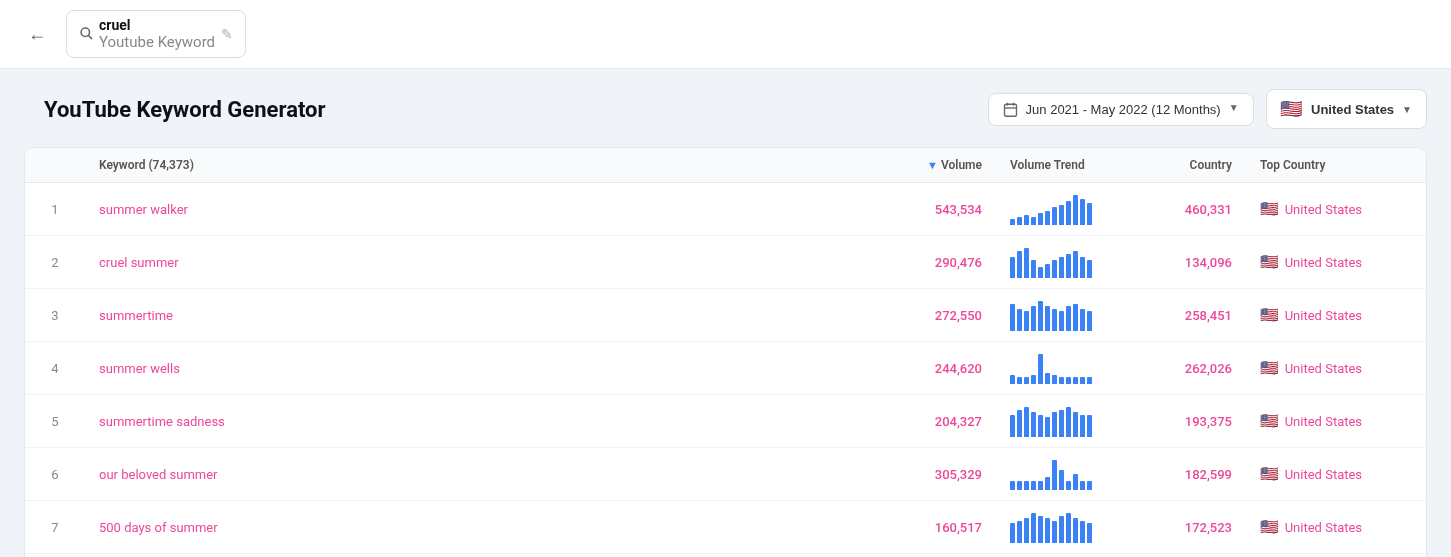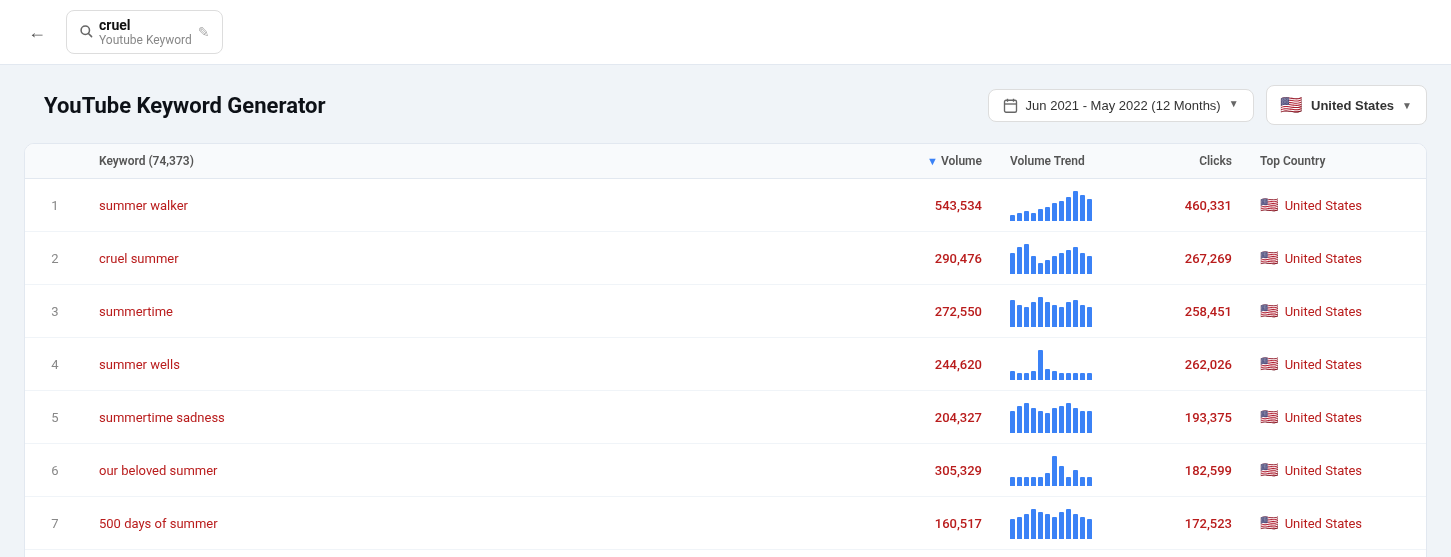--- a/index.html
+++ b/index.html
@@ -35,21 +35,21 @@
       border-radius: 8px;
       padding: 6px 12px;
     }
     .search-badge .search-icon-svg { color: #666; }
     .search-badge .keyword-text {
       font-weight: 700;
       font-size: 14px;
       color: #111;
     }
     .search-badge .keyword-sub {
-      font-size: 12px;
+      font-size: 15px;
       color: #888;
     }
     .search-badge .edit-icon {
       color: #aaa;
       font-size: 14px;
       cursor: pointer;
     }
     .main-content {
       padding: 20px 24px 0;
     }
@@ -125,21 +125,21 @@
     thead th.trend-col { width: 140px; }
     thead th.clicks-col { width: 110px; text-align: right; }
     thead th.country-col { width: 180px; }
     tbody tr {
       border-bottom: 1px solid #f0f4f8;
       background: #fff;
     }
     tbody td {
       padding: 10px 14px;
       font-size: 13px;
-      color: #b91c1c;
+      color: #ec4899;
     }
     tbody td.number-cell {
       text-align: center;
       color: #888;
       font-size: 13px;
     }
     tbody td.volume-cell {
       text-align: right;
       font-weight: 500;
     }
@@ -213,21 +213,21 @@
   <div class="table-container">
     <table>
       <thead>
         <tr>
           <th class="number-col"></th>
           <th class="keyword-col">Keyword (74,373)</th>
           <th class="volume-col">
             <span class="sort-icon">▼</span> Volume
           </th>
           <th class="trend-col">Volume Trend</th>
-          <th class="clicks-col">Clicks</th>
+          <th class="clicks-col">Country</th>
           <th class="country-col">Top Country</th>
         </tr>
       </thead>
       <tbody id="table-body">
       <tr>
             <td class="number-cell">1</td>
             <td>summer walker</td>
             <td class="volume-cell">543,534</td>
             <td>
               <div class="sparkline">
@@ -266,21 +266,21 @@
                 <div class="bar" style="height: 11px;"></div>
                 <div class="bar" style="height: 14px;"></div>
                 <div class="bar" style="height: 18px;"></div>
                 <div class="bar" style="height: 21px;"></div>
                 <div class="bar" style="height: 24px;"></div>
                 <div class="bar" style="height: 27px;"></div>
                 <div class="bar" style="height: 21px;"></div>
                 <div class="bar" style="height: 18px;"></div>
               </div>
             </td>
-            <td class="clicks-cell">267,269</td>
+            <td class="clicks-cell">134,096</td>
             <td>
               <div class="country-cell">
                 <span class="mini-flag">🇺🇸</span>
                 <span>United States</span>
               </div>
             </td>
           </tr>
           <tr>
             <td class="number-cell">3</td>
             <td>summertime</td>

